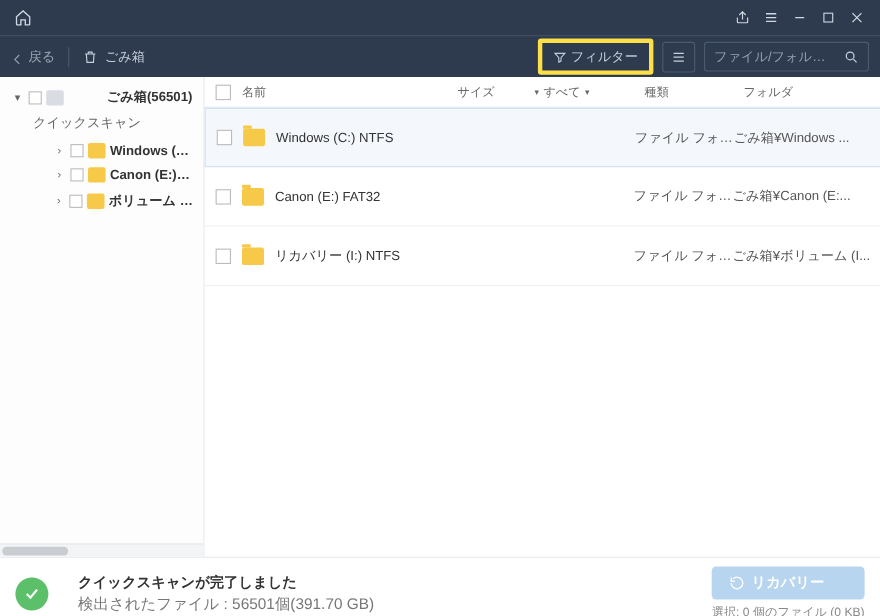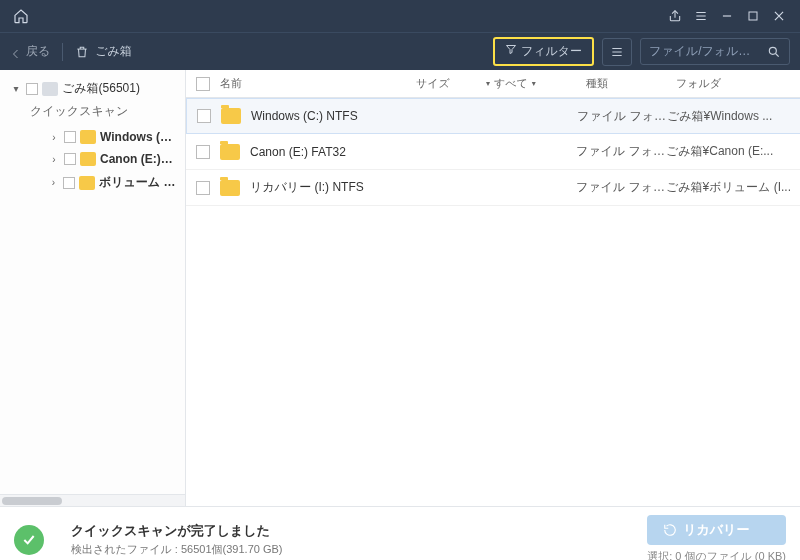--- a/index.html
+++ b/index.html
@@ -10,69 +10,69 @@
   .titlebar .spacer { flex: 1; }
   .titlebar .tbtn { width: 26px; height: 26px; display: flex; align-items: center; justify-content: center; cursor: pointer; }
   .titlebar svg { stroke: #d0d8e4; fill: none; }
 
   .toolbar { height: 38px; background: #2e3b4e; display: flex; align-items: center; padding: 0 10px; gap: 8px; color: #c6cfdb; border-top: 1px solid #3a4a60; }
   .toolbar .back { display: flex; align-items: flex-end; gap: 4px; opacity: .7; }
   .toolbar .divider { width: 1px; height: 18px; background: #4a5a70; margin: 0 4px; }
   .toolbar .trash-lbl { display: flex; align-items: center; gap: 6px; }
   .toolbar .trash-lbl svg { stroke: #c6cfdb; }
   .toolbar .spacer { flex: 1; }
-  .toolbar .filter-btn { border: 2px solid #fde047; border-radius: 3px; padding: 4px 10px; display: flex; gap: 4px; cursor: pointer; }
+  .toolbar .filter-btn { border: 4px solid #fde047; border-radius: 3px; padding: 4px 10px; display: flex; align-items: center; gap: 4px; cursor: pointer; }
   .toolbar .iconbtn { width: 30px; height: 28px; border: 1px solid #4a5a70; border-radius: 3px; display: flex; align-items: center; justify-content: center; cursor: pointer; }
   .toolbar .search { border: 1px solid #4a5a70; border-radius: 3px; padding: 4px 8px; display: flex; align-items: center; gap: 6px; width: 150px; color: #8fa0b8; cursor: text; }
   .toolbar .search span { flex: 1; white-space: nowrap; overflow: hidden; text-overflow: ellipsis; }
 
   .main { display: flex; height: calc(560px - 32px - 38px - 54px); background: #fbfbfb; }
 
   .sidebar { width: 186px; border-right: 1px solid #e3e6ea; background: #fdfdfd; display: flex; flex-direction: column; }
   .tree { flex: 1; padding: 6px 4px 6px 8px; overflow: hidden; }
   .tree-row { display: flex; align-items: center; gap: 4px; padding: 4px 2px; white-space: nowrap; cursor: pointer; }
   .tree-row .chev { width: 12px; text-align: center; color: #666; font-size: 10px; }
   .tree-row .cb { width: 12px; height: 12px; border: 1px solid #bbb; background: #fff; flex-shrink: 0; }
   .tree-row .ico { width: 16px; height: 14px; background: #f7c948; border-radius: 2px; position: relative; flex-shrink: 0; }
   .tree-row .ico.trash { background: #d9dde3; border-radius: 2px; }
   .tree-row .lbl { overflow: hidden; text-overflow: ellipsis; }
-  .tree-row.root .lbl { font-weight: normal; }
+  .tree-row.root .lbl { font-weight: bold; margin-left: 35px; }
   .tree-row.child { padding-left: 40px; }
   .tree-row.child .lbl { font-weight: bold; }
   .quick { padding: 2px 0 6px 22px; color: #666; font-size: 12px; }
   .hsb { height: 12px; border-top: 1px solid #e3e6ea; background: #f3f4f6; position: relative; }
   .hsb .thumb { position: absolute; left: 2px; top: 2px; width: 60px; height: 8px; background: #c9ccd1; border-radius: 4px; }
 
   .content { flex: 1; display: flex; flex-direction: column; background: #fff; }
   .cols { display: flex; align-items: center; height: 28px; border-bottom: 1px solid #e3e6ea; padding: 0 10px; color: #666; font-size: 11px; }
   .cols .hcb { width: 14px; height: 14px; border: 1px solid #bbb; margin-right: 10px; cursor: pointer; }
   .c-name { flex: 0 0 180px; }
   .c-size { flex: 0 0 70px; margin-left: 16px; }
   .c-all { flex: 0 0 100px; display: flex; align-items: center; gap: 4px; }
   .c-type { flex: 0 0 90px; }
   .c-folder { flex: 1; }
   .tri { font-size: 8px; color: #666; }
 
   .rows { flex: 1; }
-  .row { display: flex; align-items: center; height: 36px; padding: 0 10px; border-bottom: 1px solid #f0f0f0; cursor: pointer; }
+  .row { display: flex; align-items: center; height: 54px; padding: 0 10px; border-bottom: 1px solid #f0f0f0; cursor: pointer; }
   .row.hl { background: #f4f7fb; border: 1px solid #cfe0f5; }
   .row .rcb { width: 14px; height: 14px; border: 1px solid #bbb; margin-right: 10px; background: #fff; }
   .row .rico { width: 20px; height: 16px; background: #f7c948; border-radius: 2px; margin-right: 10px; position: relative; }
   .row .rico::before { content: ""; position: absolute; top: -3px; left: 0; width: 8px; height: 3px; background: #f7c948; border-radius: 1px 1px 0 0; }
   .row .r-name { flex: 0 0 156px; }
   .row .r-mid { flex: 0 0 170px; }
   .row .r-type { flex: 0 0 90px; color: #555; white-space: nowrap; overflow: hidden; text-overflow: ellipsis; }
   .row .r-folder { flex: 1; color: #555; white-space: nowrap; overflow: hidden; text-overflow: ellipsis; }
 
   .status { height: 66px; border-top: 1px solid #e3e6ea; display: flex; align-items: center; padding: 0 14px; gap: 27px; background: #fff; }
   .status .ok { width: 30px; height: 30px; border-radius: 50%; background: #5cc06a; display: flex; align-items: center; justify-content: center; }
   .status .ok svg { stroke: #fff; stroke-width: 3; fill: none; }
   .status .msg { flex: 1; }
   .status .msg .t1 { font-size: 13px; font-weight: bold; color: #333; }
-  .status .msg .t2 { font-size: 11px; color: #777; margin-top: 2px; }
+  .status .msg .t2 { font-size: 14px; color: #777; margin-top: 2px; }
   .status .right { text-align: right; }
   .status .recov { background: #b7d5ef; color: #fff; border-radius: 4px; padding: 6px 16px; font-size: 13px; font-weight: bold; display: flex; align-items: center; gap: 6px; cursor: pointer; }
   .status .recov svg { stroke: #fff; fill: none; }
   .status .sel { font-size: 11px; color: #888; margin-top: 4px; }
 </style>
 </head>
 <body>
 
 <div class="titlebar">
   <div class="home tbtn">

